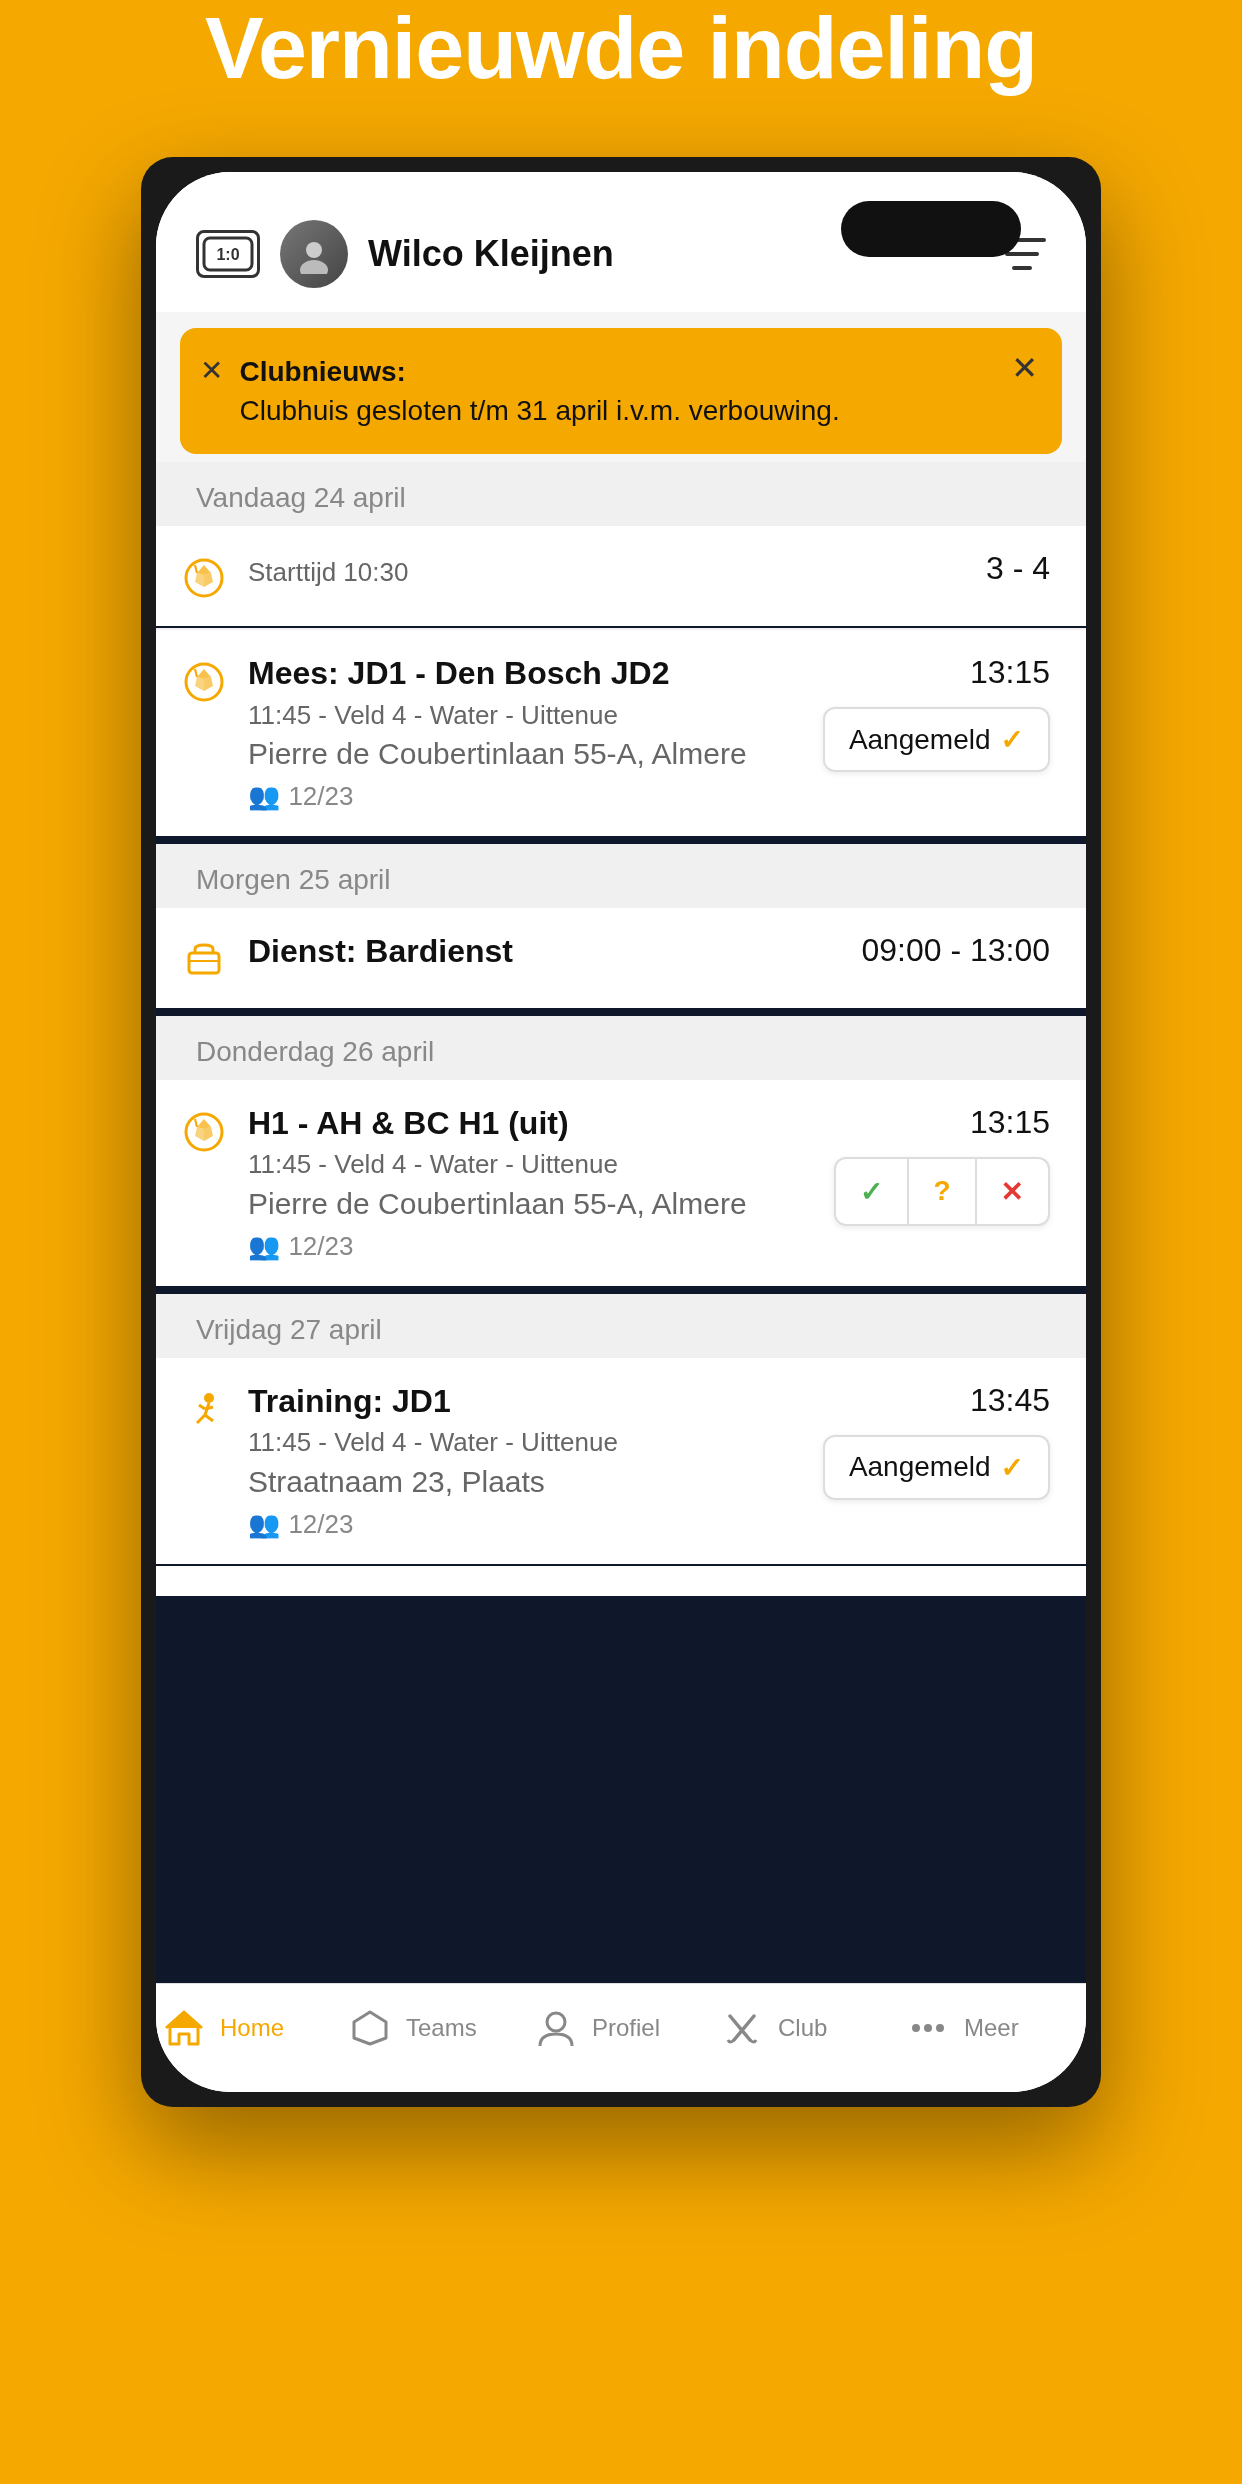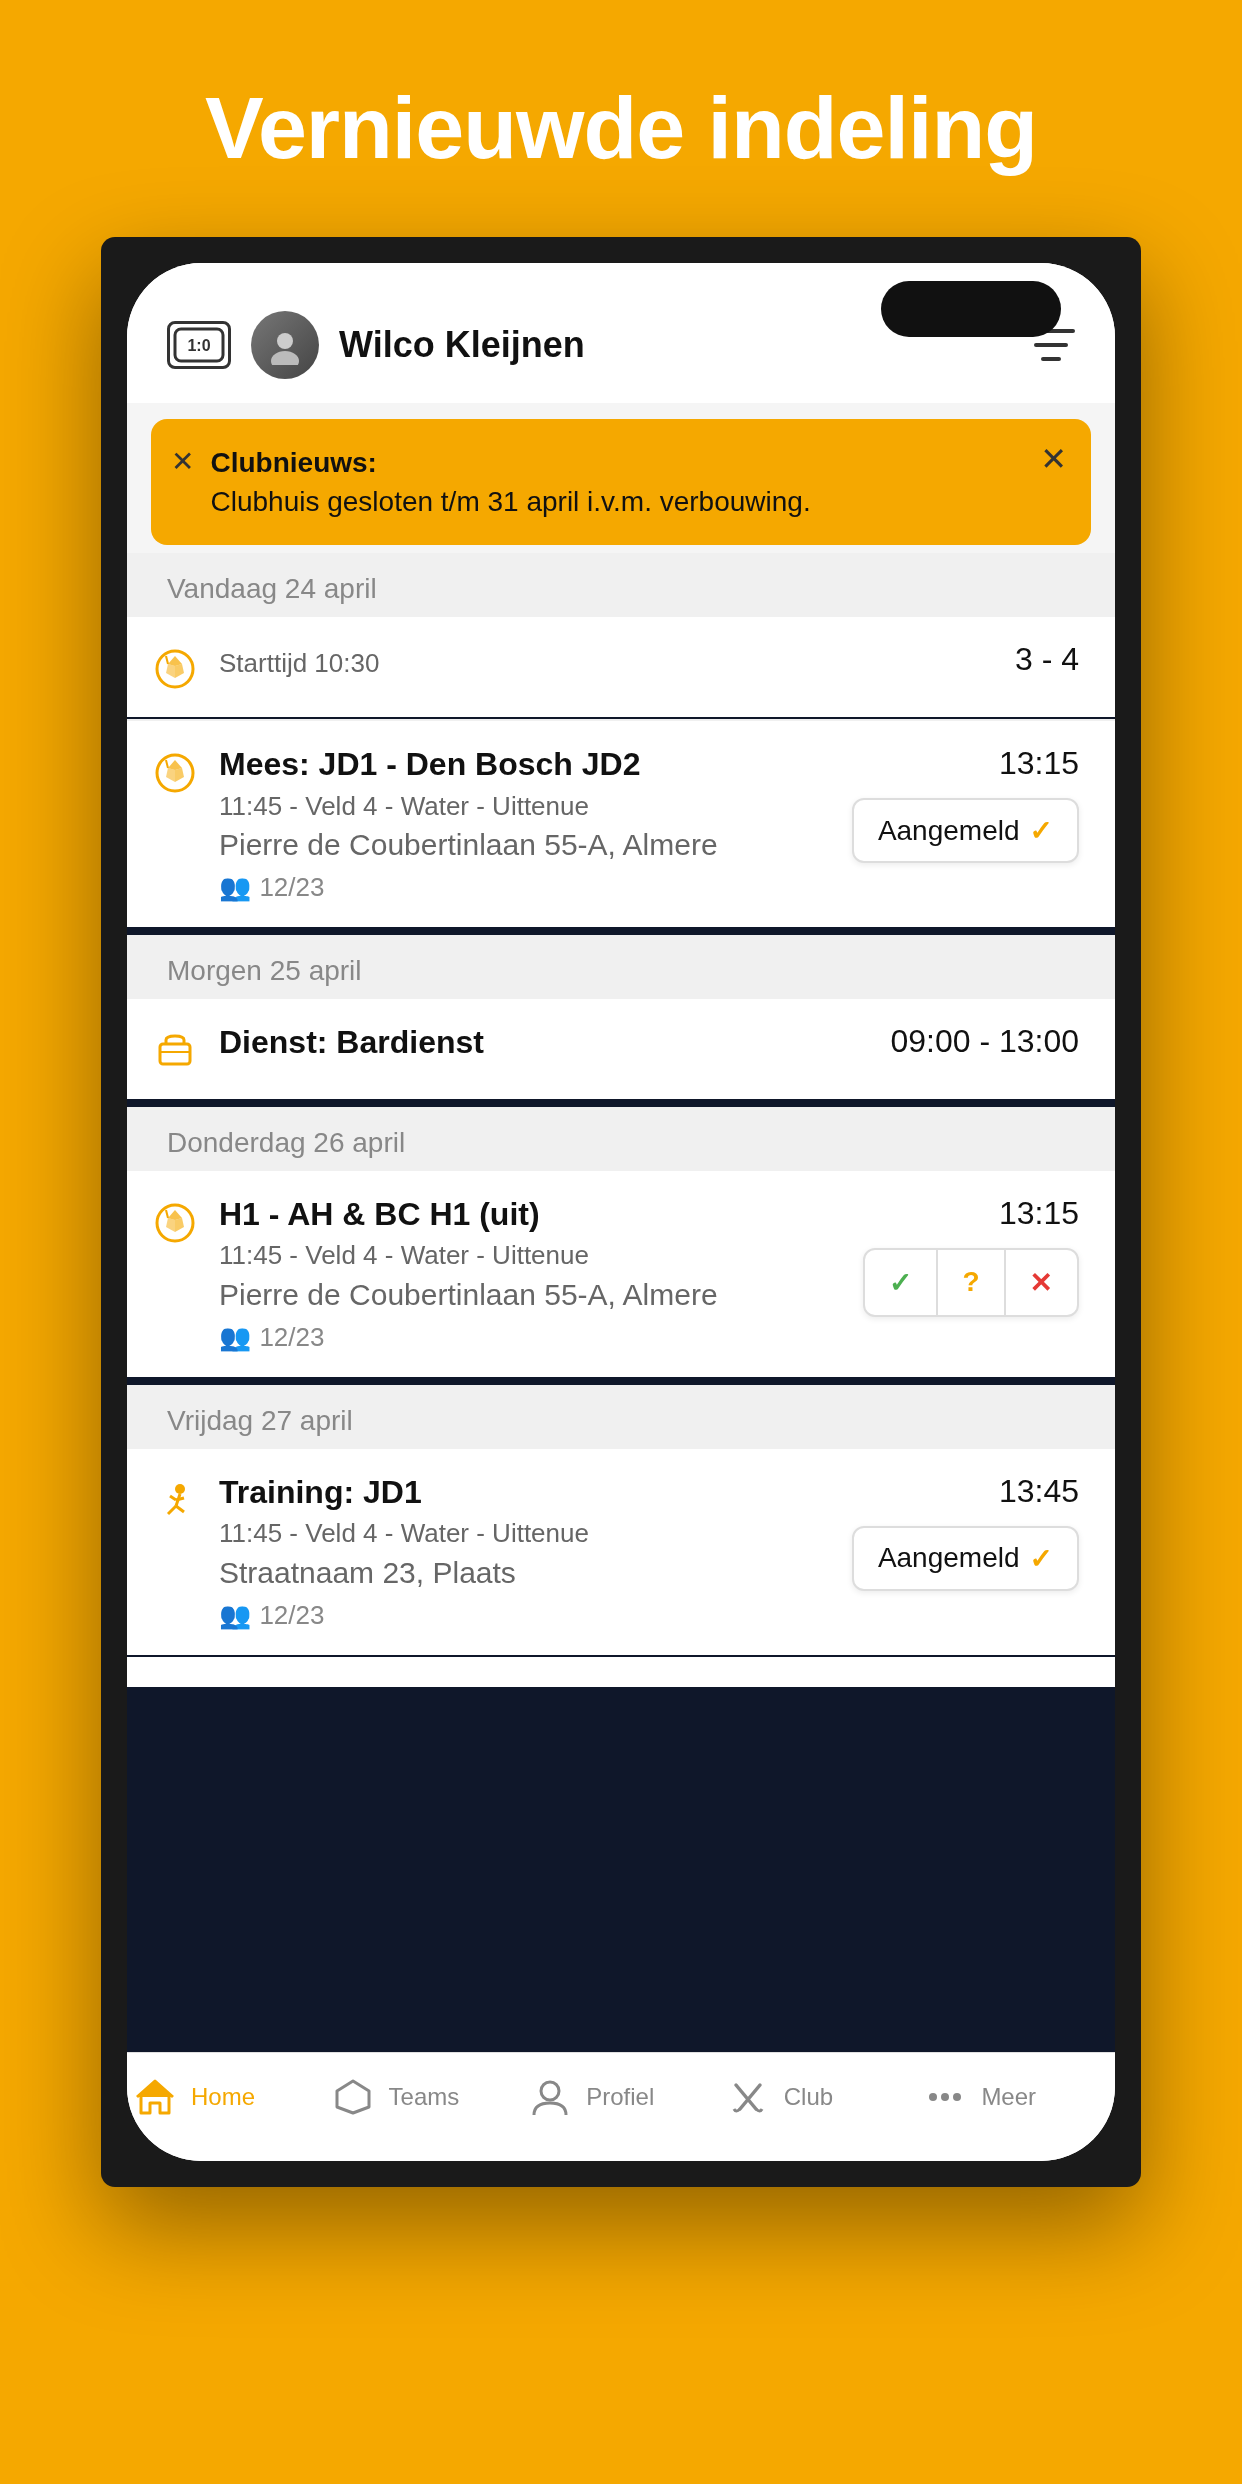--- a/index.html
+++ b/index.html
@@ -13,33 +13,32 @@
       flex-direction: column;
       align-items: center;
       overflow: hidden;
     }
 
     .page-title {
       color: white;
       font-size: 88px;
       font-weight: 900;
       text-align: right;
-      margin-top: 80px;
       margin-bottom: 60px;
       line-height: 1.1;
       letter-spacing: -1px;
     }
 
     
     .phone-frame {
-      width: 1040px;
+      width: 960px;
       min-height: 1950px;
       background: #1a1a1a;
-      border-radius: 14px;
-      padding: 26px;
+      border-radius: 32px;
+      padding: 15px;
       position: relative;
       box-shadow: 0 40px 100px rgba(0,0,0,0.4);
     }
 
     .phone-camera-bar {
       position: absolute;
       top: 44px;
       right: 80px;
       width: 180px;
       height: 56px;

